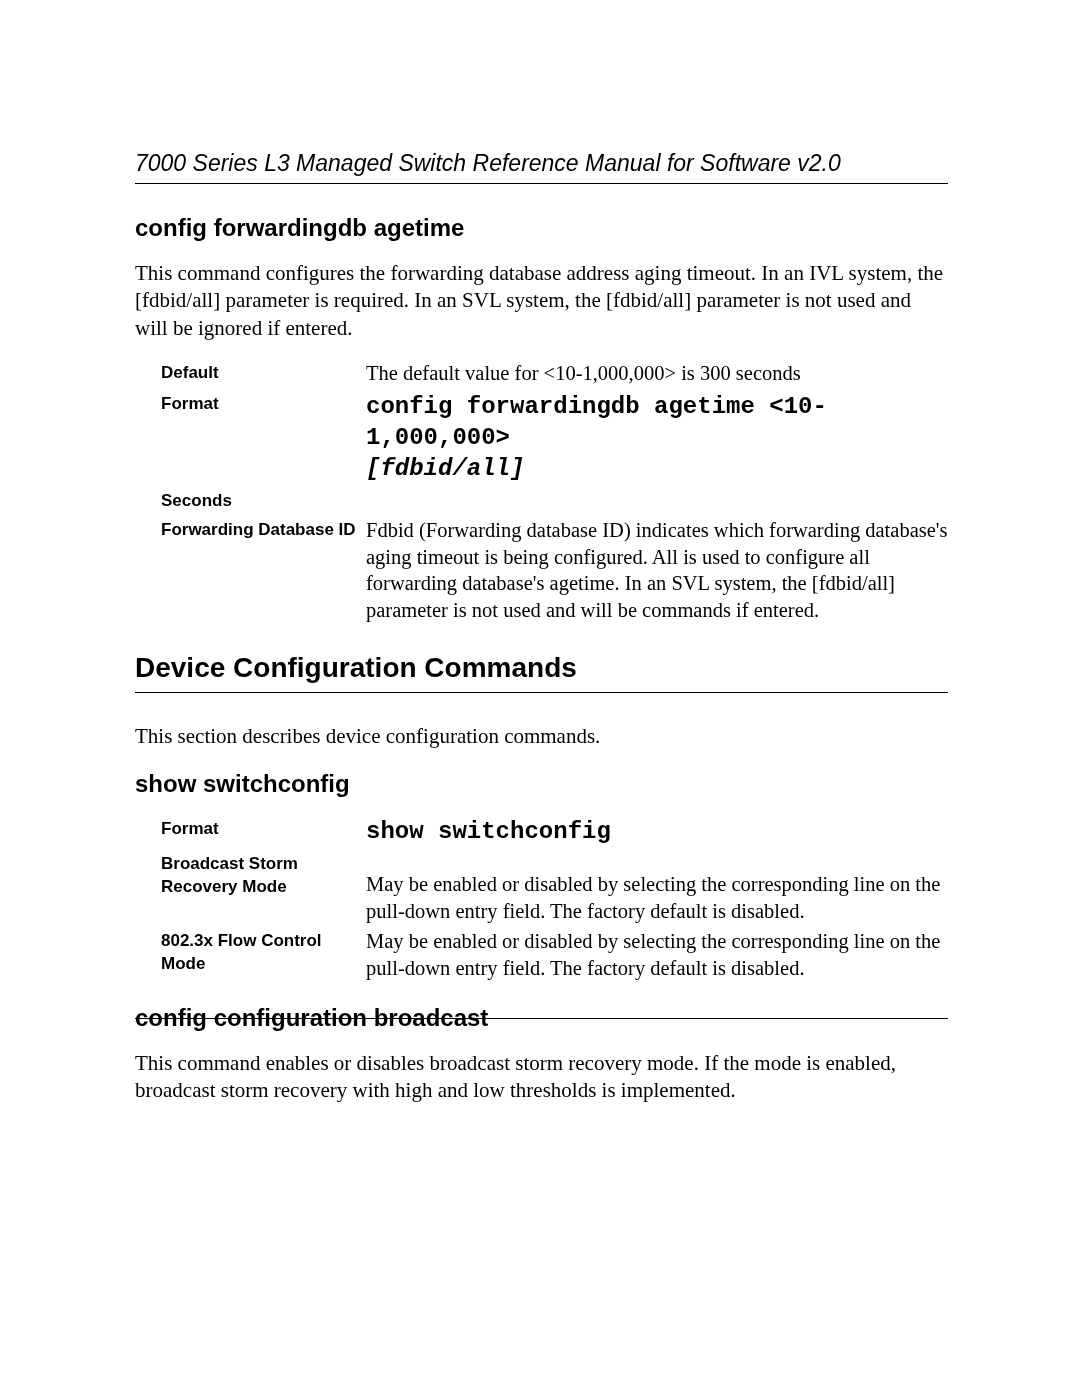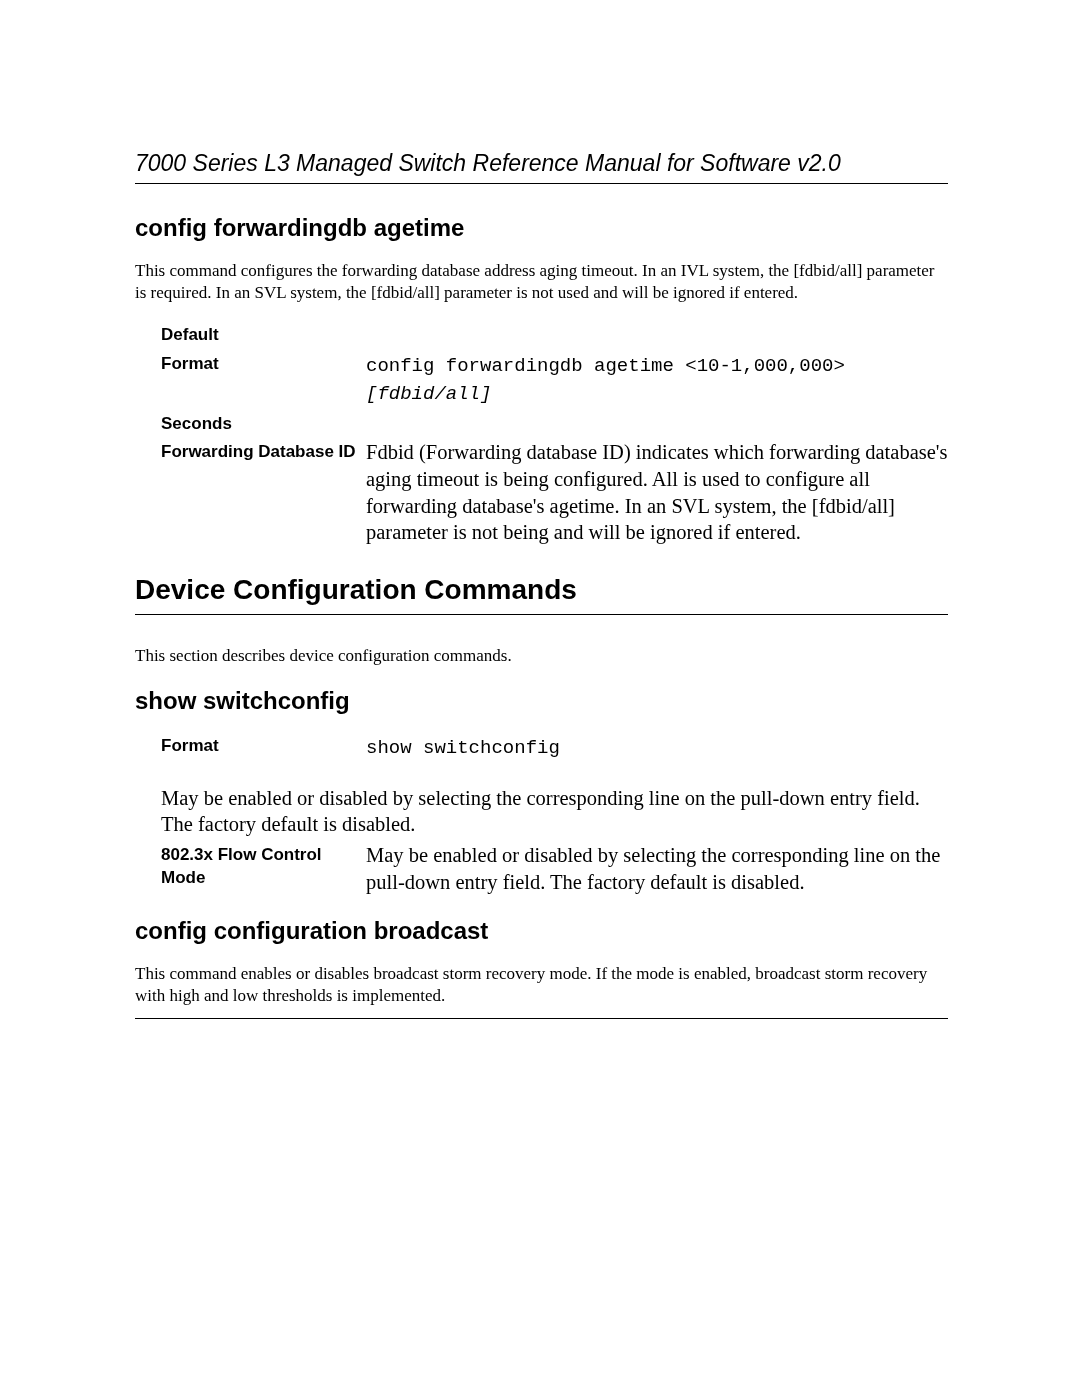--- a/index.html
+++ b/index.html
@@ -39,21 +39,21 @@
       font-weight: bold;
       font-size: 28px;
       margin-bottom: 8px;
     }
     .main-rule {
       border: none;
       border-top: 1.5px solid #000;
       margin-bottom: 30px;
     }
     p.body {
-      font-size: 17px;
+      font-size: 21px;
       line-height: 1.3;
       margin-bottom: 18px;
     }
     .param-table {
       margin-left: 26px;
       margin-bottom: 28px;
     }
     .param-row {
       display: flex;
       margin-bottom: 4px;
@@ -71,22 +71,22 @@
     .param-value {
       font-size: 20.5px;
       line-height: 1.3;
       flex: 1;
     }
     .param-label-multiline {
       display: block;
     }
     .mono {
       font-family: "Courier New", Courier, monospace;
-      font-weight: normal;
-      font-size: 19px;
+      font-weight: bold;
+      font-size: 24px;
     }
     .mono-italic {
       font-style: italic;
     }
     .footer {
       position: absolute;
       left: 135px;
       width: 813px;
       top: 1018px;
     }
@@ -117,51 +117,56 @@
 
   <div class="doc-header">7000 Series L3 Managed Switch Reference Manual for Software v2.0</div>
   <hr class="header-rule">
 
   <h2 class="section-sub">config forwardingdb agetime</h2>
   <p class="body">This command configures the forwarding database address aging timeout. In an IVL system, the [fdbid/all] parameter is required. In an SVL system, the [fdbid/all] parameter is not used and will be ignored if entered.</p>
 
   <div class="param-table">
     <div class="param-row">
       <div class="param-label">Default</div>
+      <div class="param-value">The default value for &lt;10-1,000,000&gt; is 300 seconds</div>
     </div>
     <div class="param-row">
       <div class="param-label">Format</div>
       <div class="param-value">
         <span class="mono"><span>config forwardingdb agetime &lt;10-1,000,000&gt;</span></span><br>
         <span class="mono mono-italic">[fdbid/all]</span>
       </div>
     </div>
     <div class="param-row">
       <div class="param-label">Seconds</div>
     </div>
     <div class="param-row">
       <div class="param-label">Forwarding Database ID</div>
-      <div class="param-value">Fdbid (Forwarding database ID) indicates which forwarding database's aging timeout is being configured. All is used to configure all forwarding database's agetime. In an SVL system, the [fdbid/all] parameter is not being and will be ignored if entered.</div>
+      <div class="param-value">Fdbid (Forwarding database ID) indicates which forwarding database's aging timeout is being configured. All is used to configure all forwarding database's agetime. In an SVL system, the [fdbid/all] parameter is not used and will be commands if entered.</div>
     </div>
   </div>
 
   <h1 class="section-main section-spacing">Device Configuration Commands</h1>
   <hr class="main-rule">
   <p class="body">This section describes device configuration commands.</p>
 
   <h2 class="section-sub section-spacing">show switchconfig</h2>
 
   <div class="param-table" style="margin-bottom:22px;">
     <div class="param-row">
       <div class="param-label">Format</div>
       <div class="param-value">
         <span class="mono">show switchconfig</span>
       </div>
     </div>
     <div class="param-row">
+      <div class="param-label">
+        <span class="param-label-multiline">Broadcast Storm</span>
+        <span class="param-label-multiline">Recovery Mode</span>
+      </div>
       <div class="param-value" style="padding-top:20px;">May be enabled or disabled by selecting the corresponding line on the pull-down entry field. The factory default is disabled.</div>
     </div>
     <div class="param-row">
       <div class="param-label">802.3x Flow Control Mode</div>
       <div class="param-value">May be enabled or disabled by selecting the corresponding line on the pull-down entry field. The factory default is disabled.</div>
     </div>
   </div>
 
   <h2 class="section-sub">config configuration broadcast</h2>
   <p class="body">This command enables or disables broadcast storm recovery mode. If the mode is enabled, broadcast storm recovery with high and low thresholds is implemented.</p>

